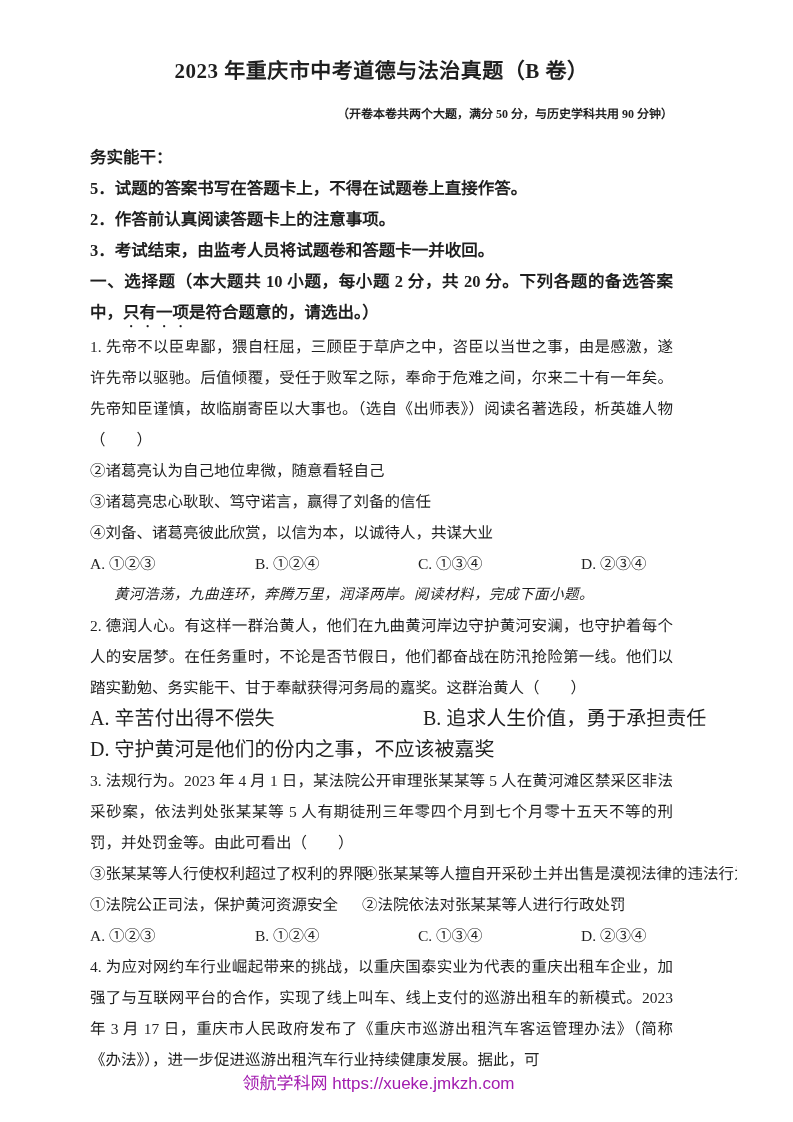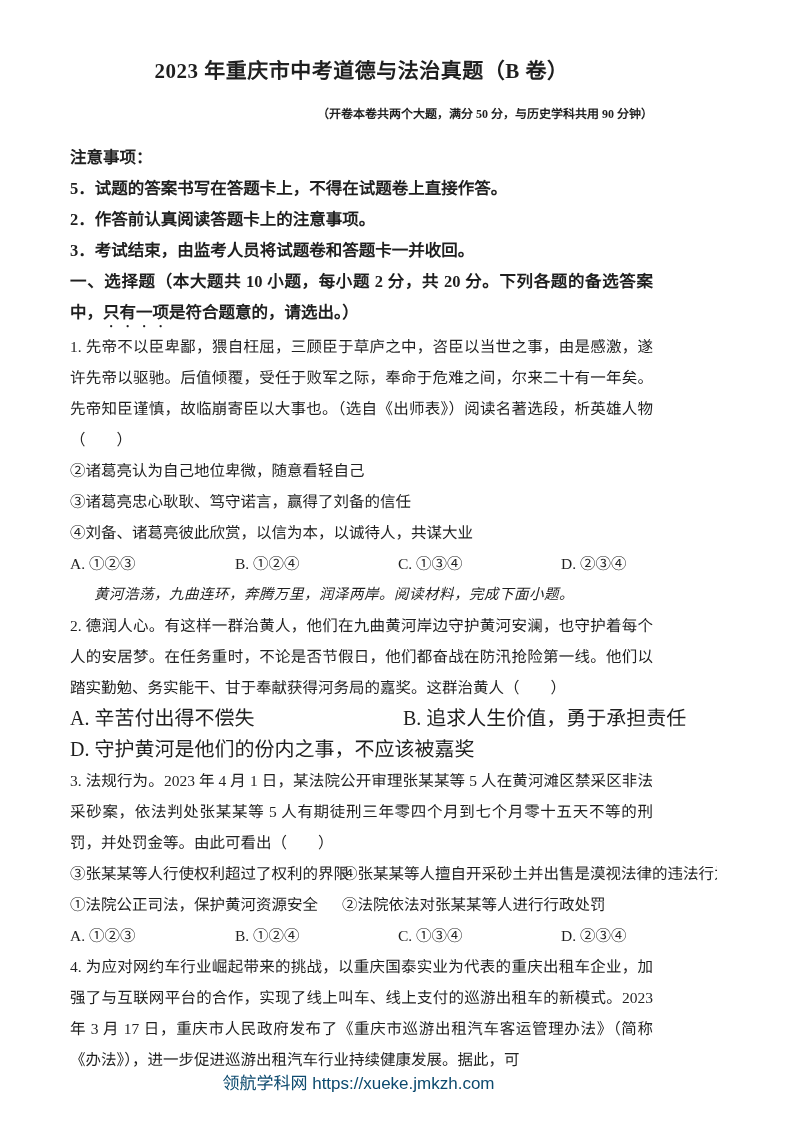--- a/index.html
+++ b/index.html
@@ -5,20 +5,21 @@
   html,body{margin:0;padding:0;}
   body{background:#fff;}
   .page{
     position:relative;
     width:717px;height:1122px;
     background:#ffffff;
     color:#1f1f1f;
     font-family:"Liberation Serif","DejaVu Serif",serif;
     overflow:hidden;
     box-sizing:border-box;
+    margin-left:20px;
   }
   .content{
     box-sizing:border-box;
     padding:54px 64px 0 70px;
   }
   .doc-title{
     margin:0;
     text-align:center;
     font-size:21px;
     font-weight:bold;
@@ -76,37 +77,37 @@
     font-size:14.5px;
     line-height:31px;
     text-indent:24px;
     letter-spacing:.5px;
   }
   .footer-watermark{
     position:absolute;
     left:0;right:0;
     bottom:28px;
     text-align:center;
-    color:#0c4a6e;
+    color:#a21caf;
     font-size:17px;
     font-family:"Liberation Sans","DejaVu Sans",sans-serif;
   }
 </style>
 </head>
 <body>
 
 <div class="page">
   <div class="content">
 
     <h1 class="doc-title">2023 年重庆市中考道德与法治真题（B 卷）</h1>
     <div class="doc-subtitle">（开卷本卷共两个大题，满分 50 分，与历史学科共用 90 分钟）</div>
 
     <div class="body-block">
 
-      <div class="line bold">注意事项：</div>
+      <div class="line bold">务实能干：</div>
       <div class="line bold">5．试题的答案书写在答题卡上，不得在试题卷上直接作答。</div>
       <div class="line bold">2．作答前认真阅读答题卡上的注意事项。</div>
       <div class="line bold">3．考试结束，由监考人员将试题卷和答题卡一并收回。</div>
 
       <div class="section-head"><span>一、选择题（本大题共 10 小题，每小题 2 分，共 20 分。下列各题的备选答案中，</span><em class="em-dots">只有一项</em><span>是符合题意的，请选出。）</span></div>
 
       <p class="stem">1. 先帝不以臣卑鄙，猥自枉屈，三顾臣于草庐之中，咨臣以当世之事，由是感激，遂许先帝以驱驰。后值倾覆，受任于败军之际，奉命于危难之间，尔来二十有一年矣。先帝知臣谨慎，故临崩寄臣以大事也。（选自《出师表》）阅读名著选段，析英雄人物（　　）</p>
       <div class="items">
         <div class="line">②诸葛亮认为自己地位卑微，随意看轻自己</div>
         <div class="line">③诸葛亮忠心耿耿、笃守诺言，赢得了刘备的信任</div>

